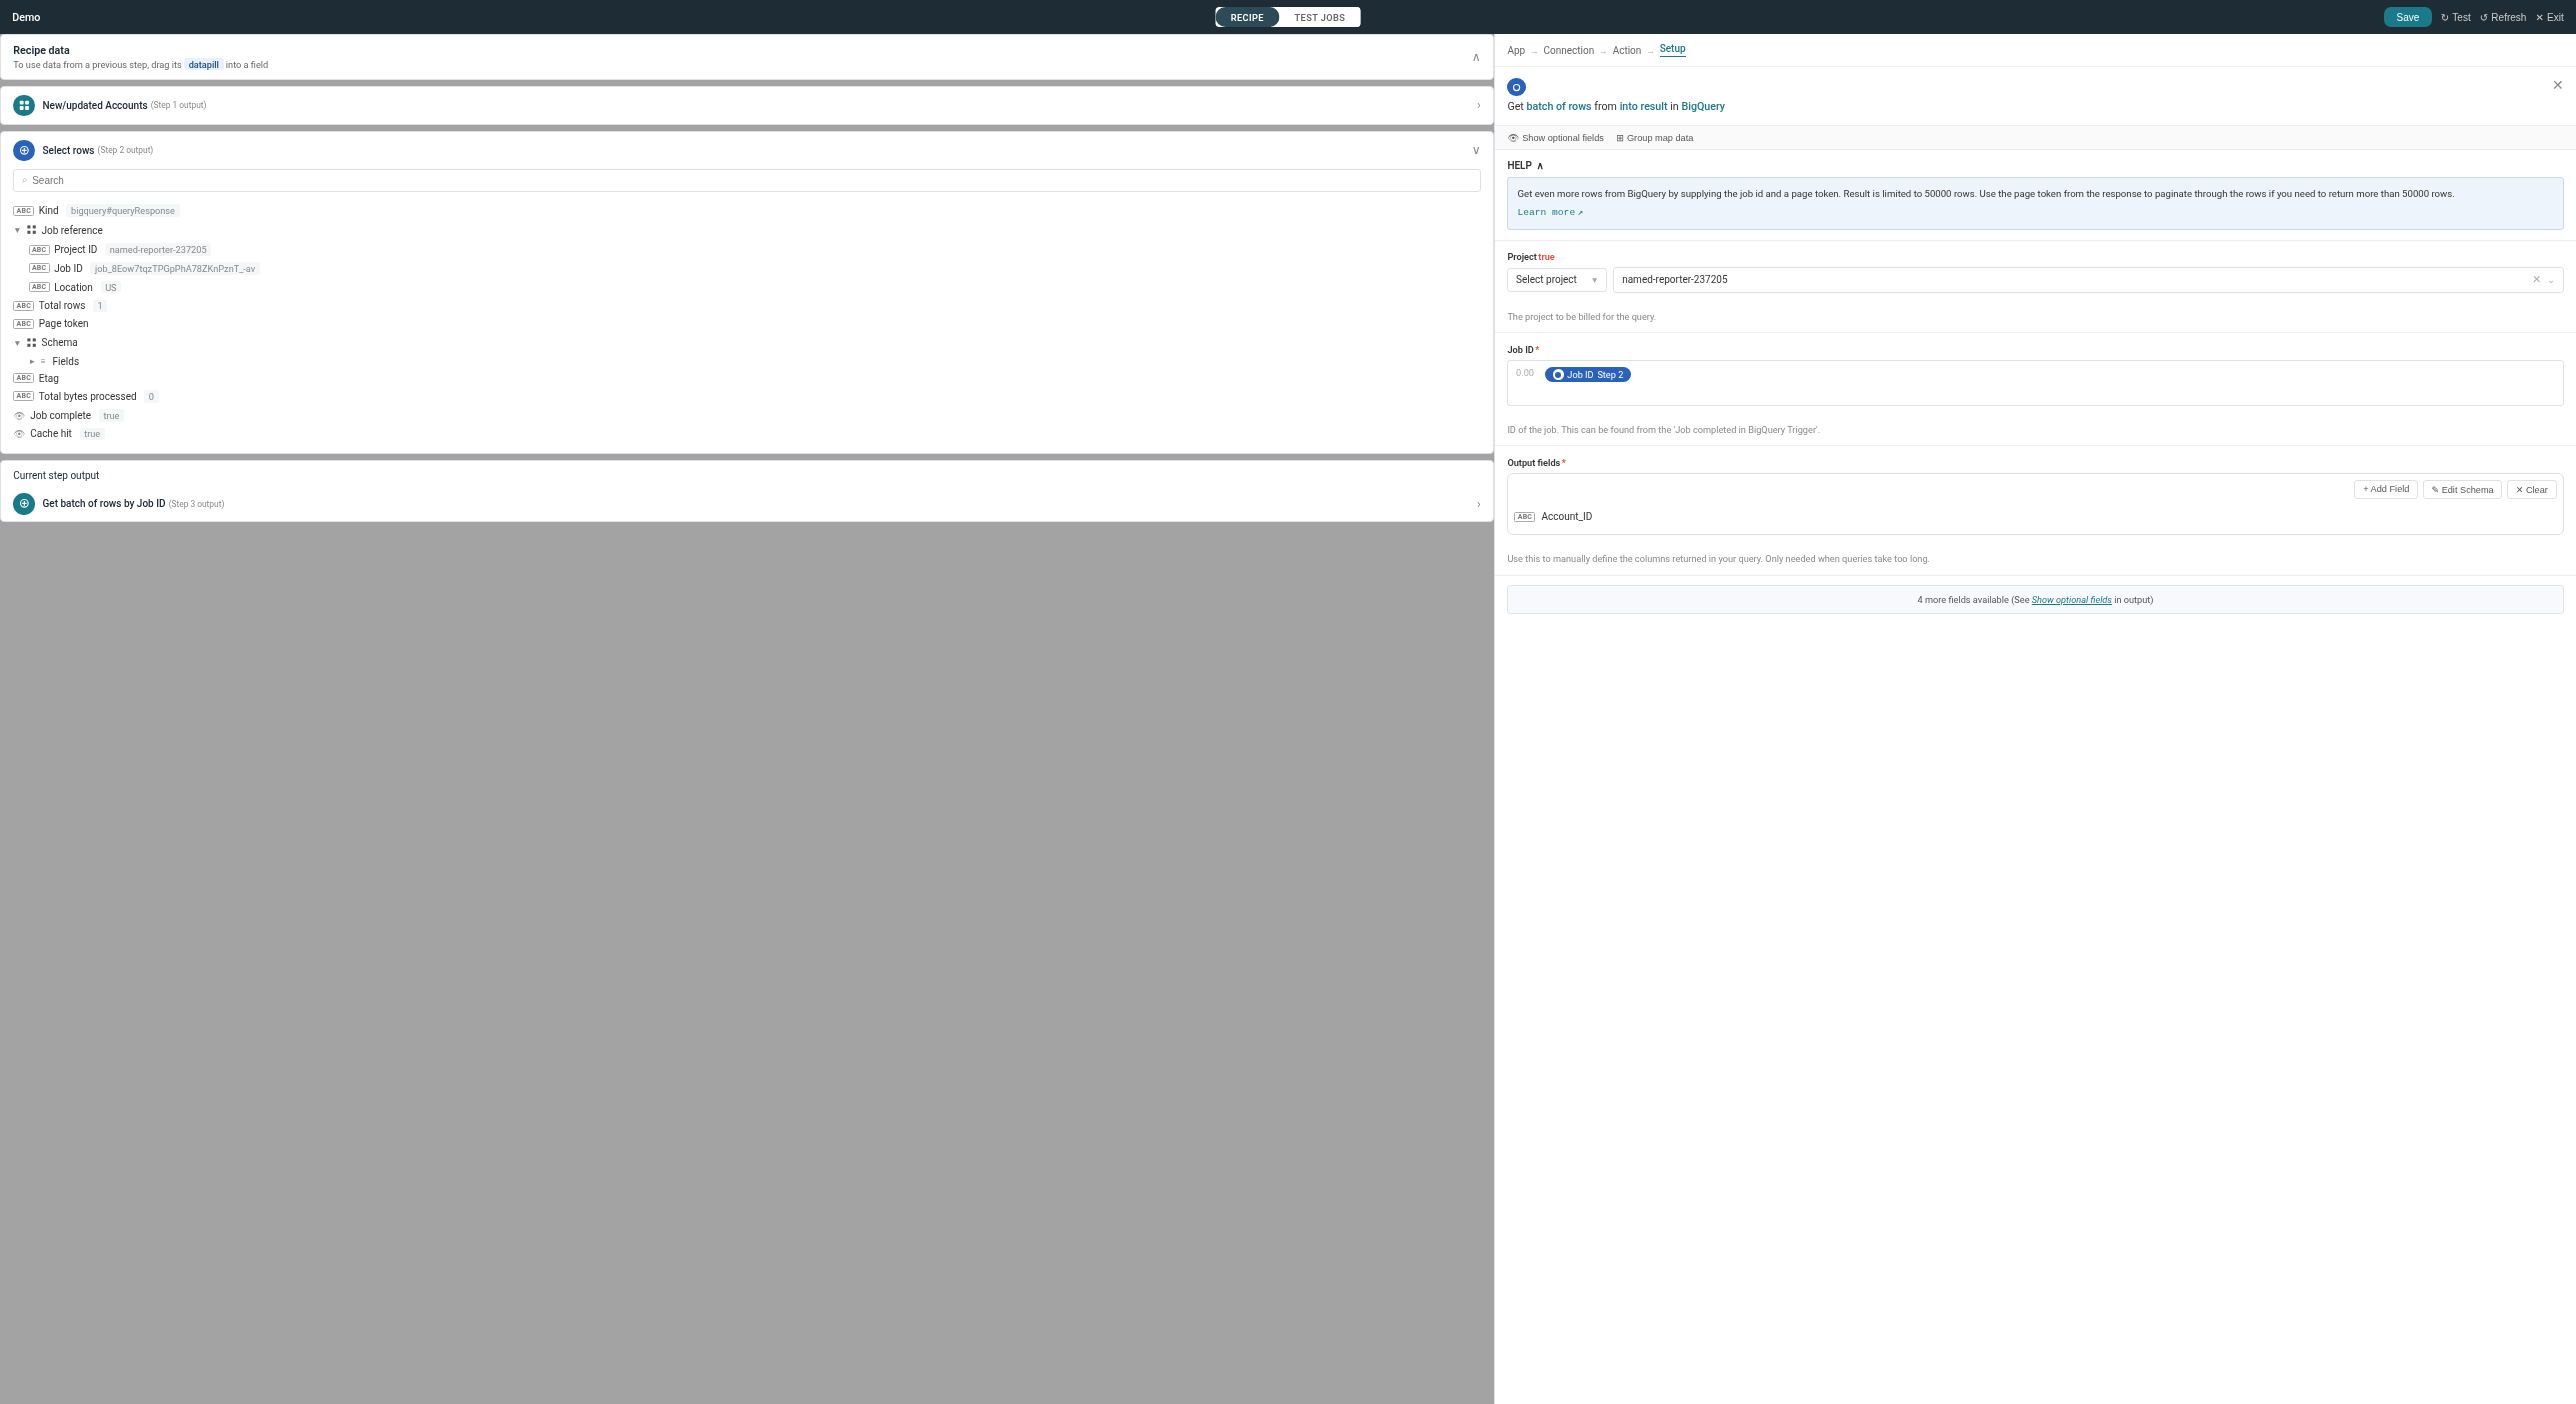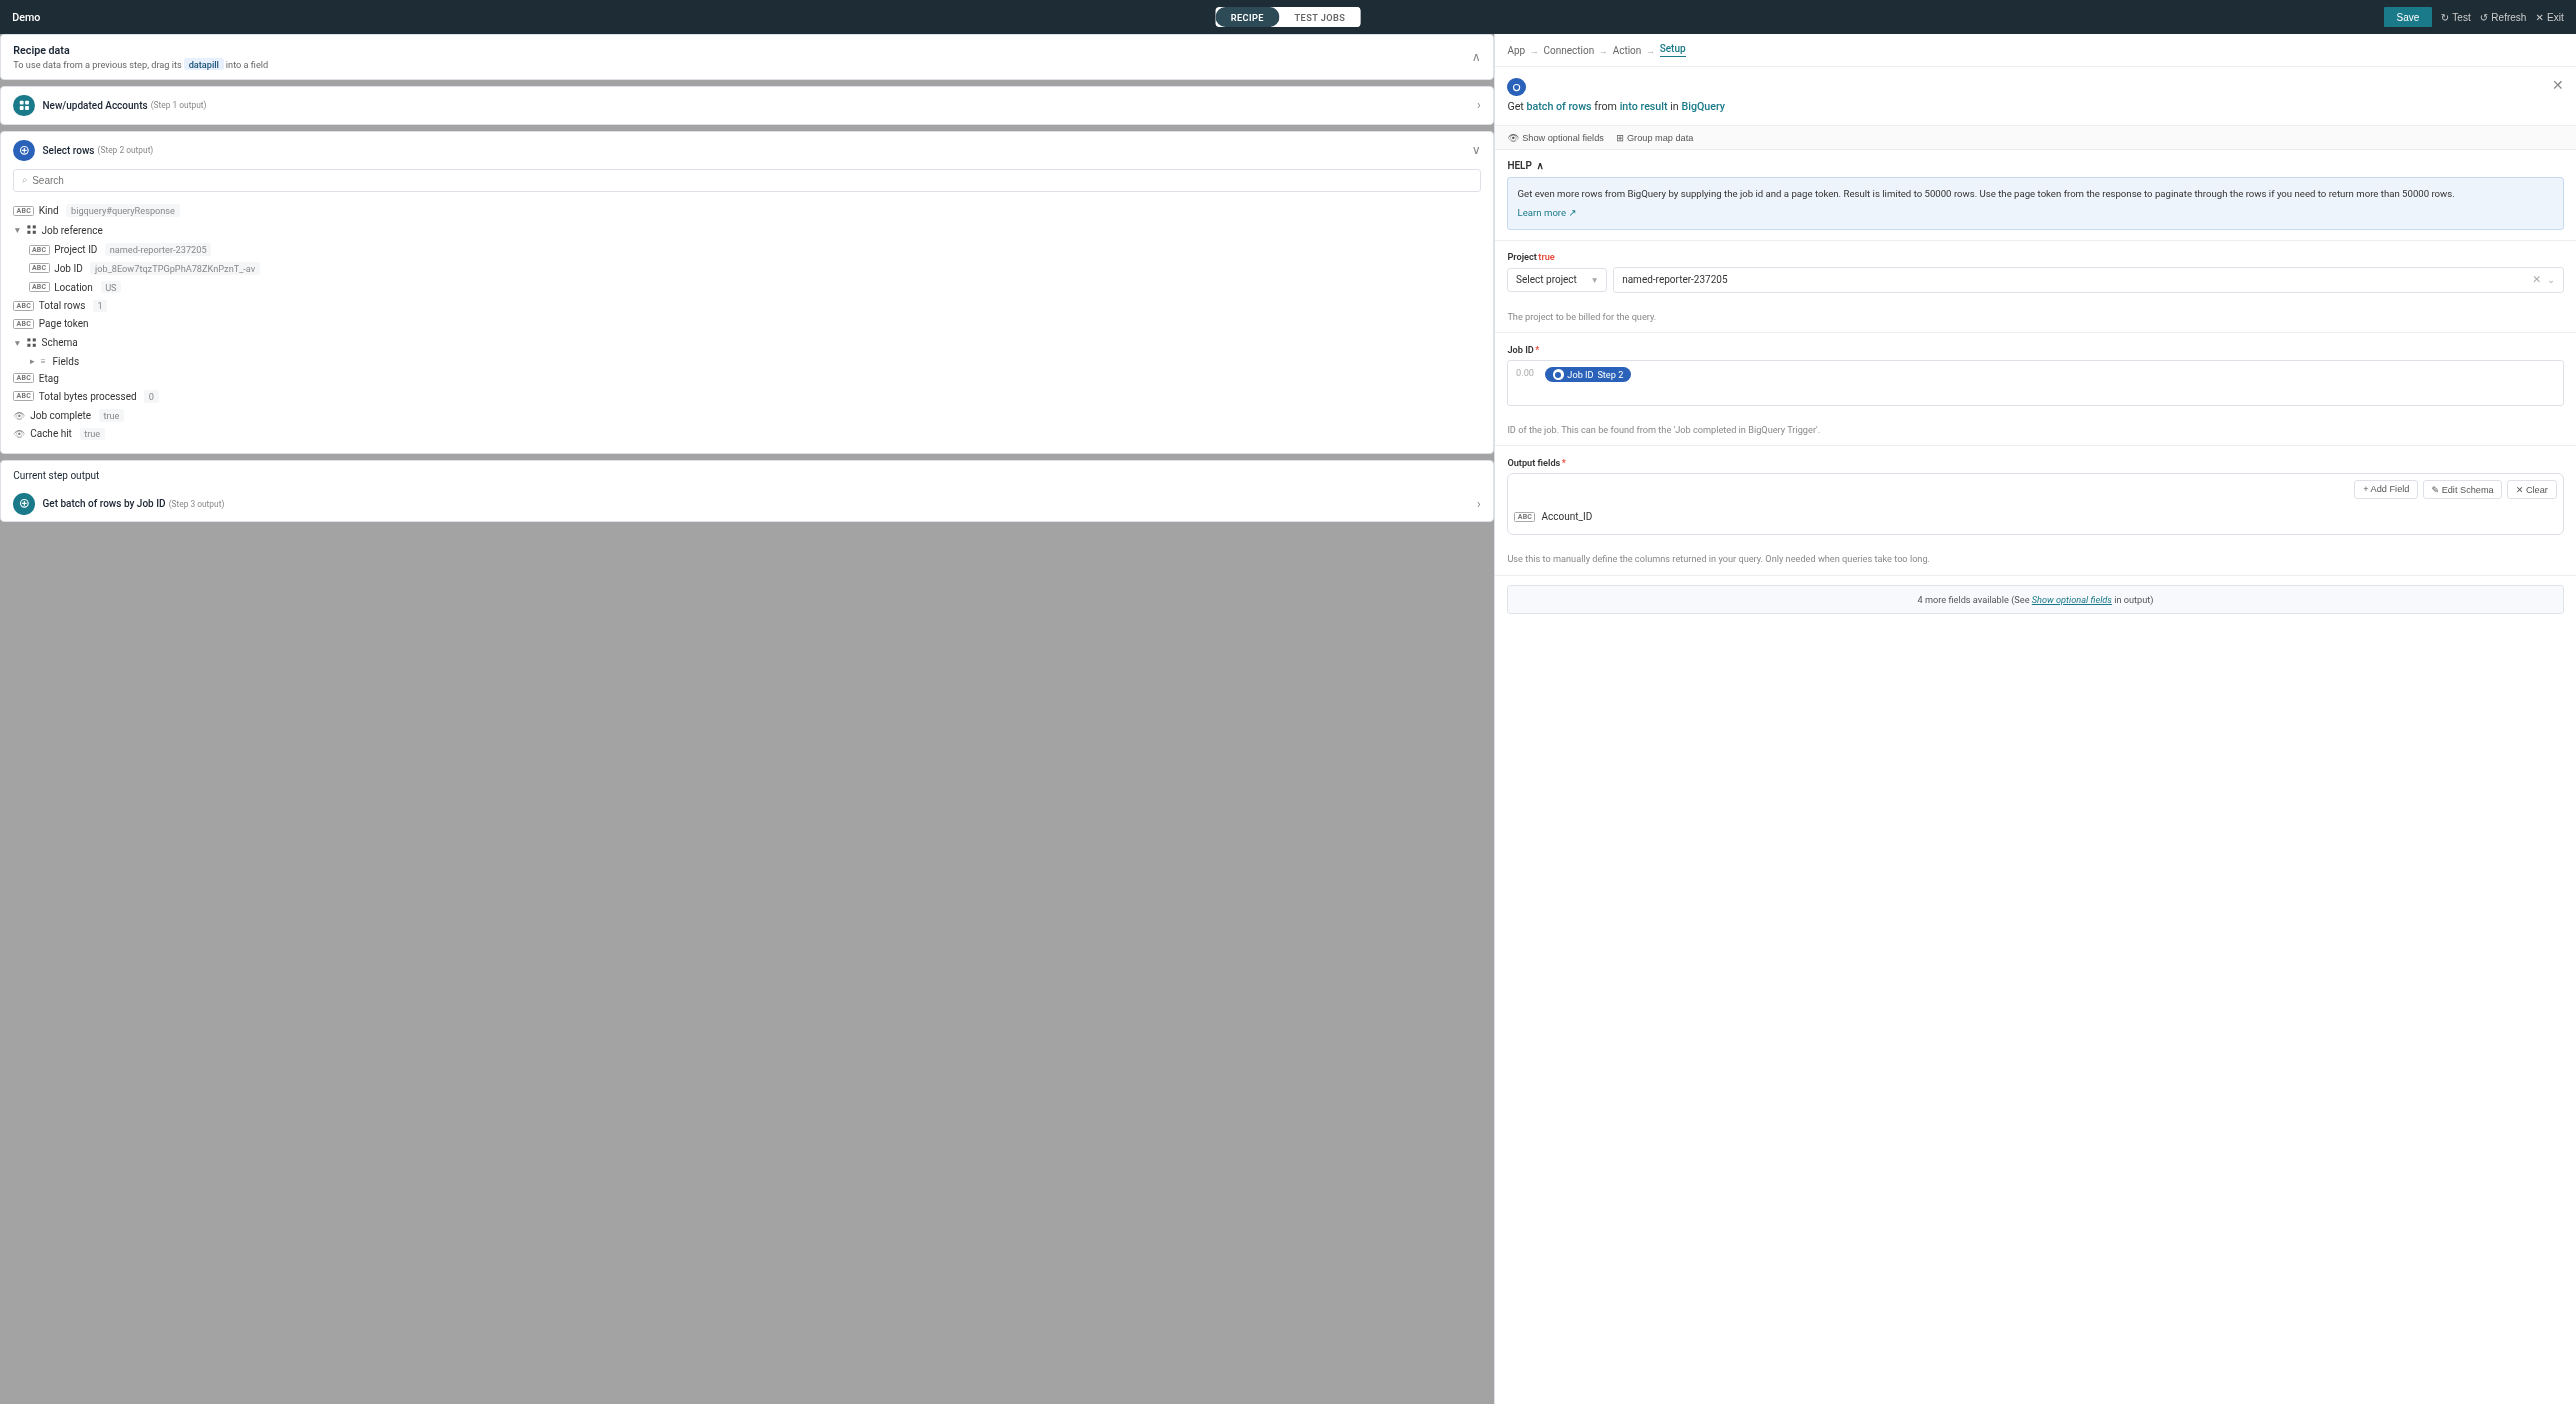--- a/index.html
+++ b/index.html
@@ -54,21 +54,21 @@
     .top-nav-right {
       margin-left: auto;
       display: flex;
       align-items: center;
       gap: 9.2px;
     }
     .btn-save {
       background: #1a7a8a;
       color: #fff;
       border: none;
-      border-radius: 1px;
+      border-radius: 7px;
       padding: 4.6px 12.3px;
       font-size: 10px;
       cursor: pointer;
       font-weight: 500;
     }
     .btn-nav {
       background: none;
       border: none;
       color: #ccc;
       font-size: 10px;
@@ -372,20 +372,21 @@
       color: #333;
       line-height: 1.5;
     }
     .help-link {
       color: #1a7a8a;
       text-decoration: none;
       display: inline-flex;
       align-items: center;
       gap: 2.3px;
       margin-top: 4.6px;
+      font-family: Liberation Mono, monospace;
     }
 
     
     .form-section {
       padding: 10.7px 12.3px;
       border-bottom: 0.8px solid #eee;
     }
     .field-label {
       font-size: 9.2px;
       font-weight: 600;

